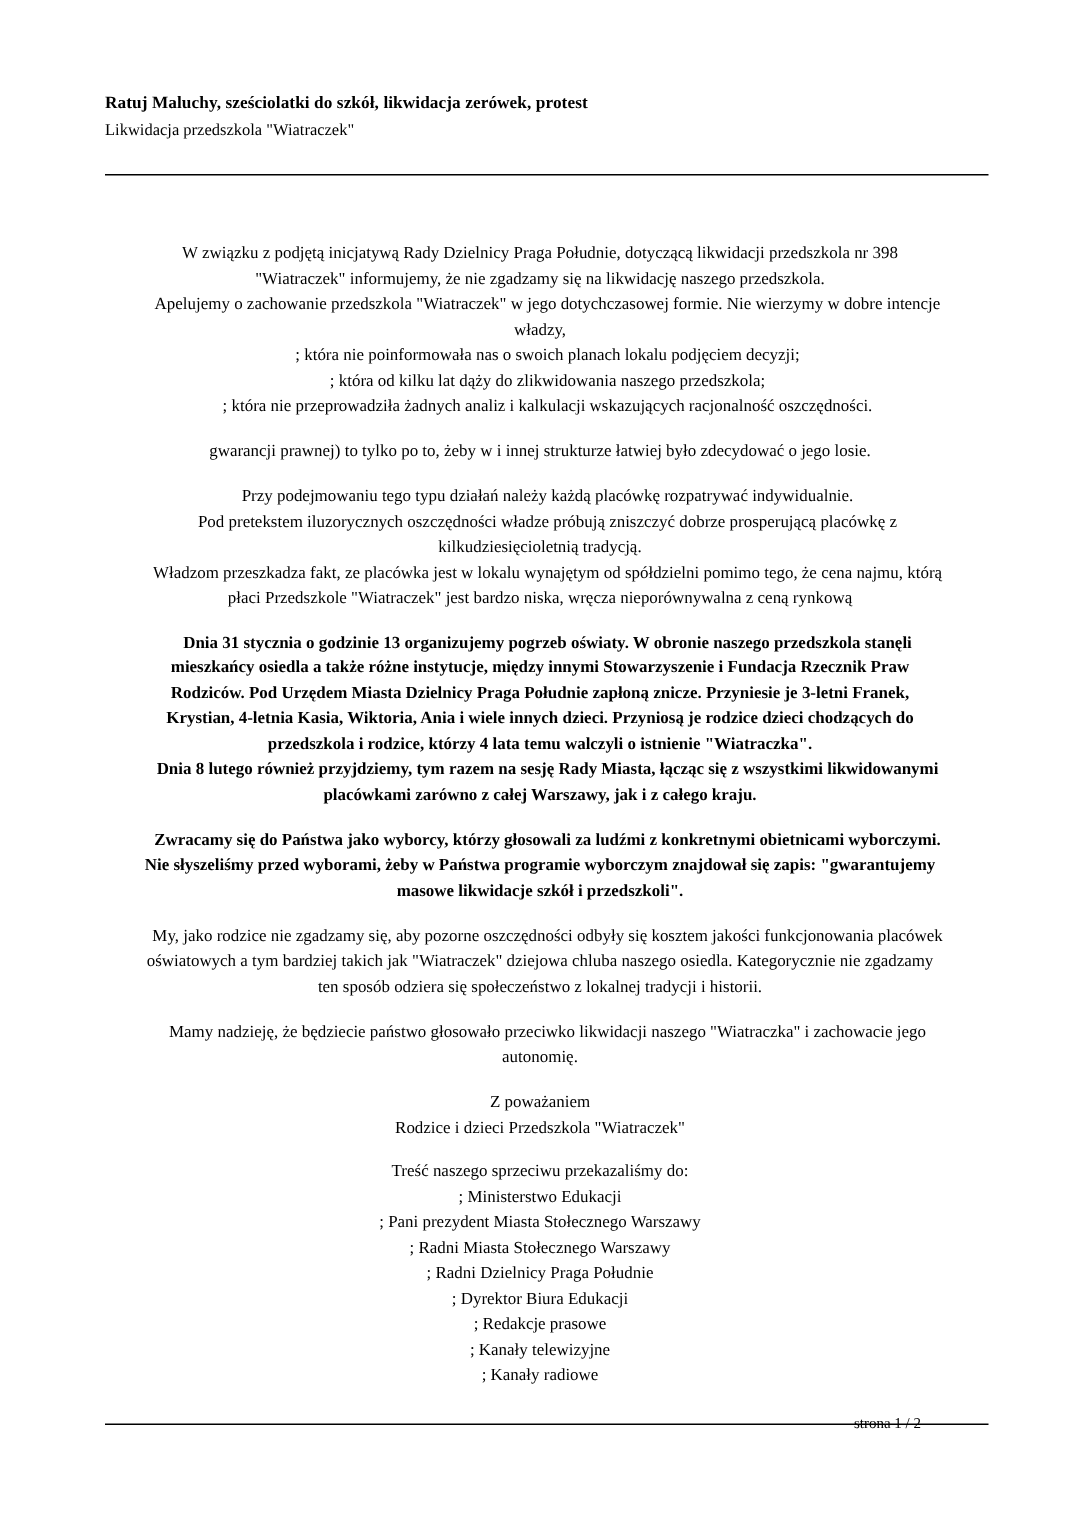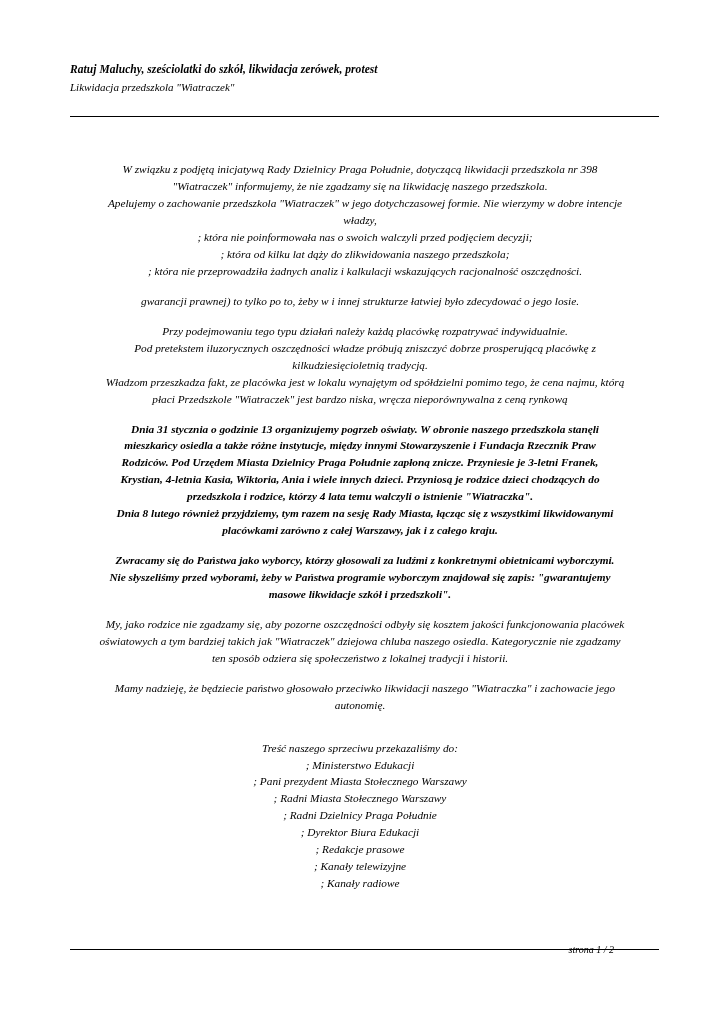--- a/index.html
+++ b/index.html
@@ -15,21 +15,20 @@
     position: relative;
     overflow: hidden;
   }
   .page {
     position: absolute;
     left: 0; top: 0;
     width: 680px;
     height: 1024px;
     box-sizing: border-box;
     padding: 62px 44px 0 70px;
-    font-style: italic;
   }
   .doc-title {
     font-size: 11.5px;
     font-weight: bold;
     line-height: 1.35;
     margin: 0;
     letter-spacing: 0.05px;
   }
   .doc-subtitle {
     font-size: 11px;
@@ -94,21 +93,21 @@
 
   <hr class="rule-top">
 
   <div class="body-block">
 
     <div class="para">
       <p>W związku z podjętą  inicjatywą Rady Dzielnicy Praga Południe, dotyczącą likwidacji  przedszkola nr 398</p>
       <p>"Wiatraczek" informujemy, że nie zgadzamy się na  likwidację naszego przedszkola.</p>
       <p class="indent">Apelujemy o zachowanie przedszkola "Wiatraczek" w jego dotychczasowej formie. Nie wierzymy w dobre intencje</p>
       <p>władzy,</p>
-      <p class="indent list-line">; która nie poinformowała nas o swoich walczyli przed podjęciem decyzji;</p>
+      <p class="indent list-line">; która nie poinformowała nas o swoich planach lokalu podjęciem decyzji;</p>
       <p class="indent list-line">; która od kilku lat dąży do zlikwidowania naszego przedszkola;</p>
       <p class="indent list-line">; która nie przeprowadziła żadnych analiz i kalkulacji wskazujących racjonalność oszczędności.</p>
     </div>
 
     <div class="spacer"></div>
 
     <div class="para">
       <p>gwarancji prawnej)  to tylko po to, żeby w i innej strukturze łatwiej było zdecydować o  jego losie.</p>
     </div>
 
@@ -152,20 +151,24 @@
 
     <div class="spacer"></div>
 
     <div class="para">
       <p class="indent">Mamy nadzieję, że będziecie państwo głosowało przeciwko likwidacji naszego "Wiatraczka" i zachowacie jego</p>
       <p>autonomię.</p>
     </div>
 
     <div class="spacer"></div>
 
+    <div class="para">
+      <p>Z poważaniem</p>
+      <p>Rodzice i dzieci Przedszkola "Wiatraczek"</p>
+    </div>
 
     <div class="spacer"></div>
 
     <div class="para">
       <p>Treść naszego sprzeciwu przekazaliśmy do:</p>
       <p class="list-line">; Ministerstwo Edukacji</p>
       <p class="list-line">; Pani prezydent Miasta Stołecznego Warszawy</p>
       <p class="list-line">; Radni Miasta Stołecznego Warszawy</p>
       <p class="list-line">; Radni Dzielnicy Praga Południe</p>
       <p class="list-line">; Dyrektor Biura Edukacji</p>

